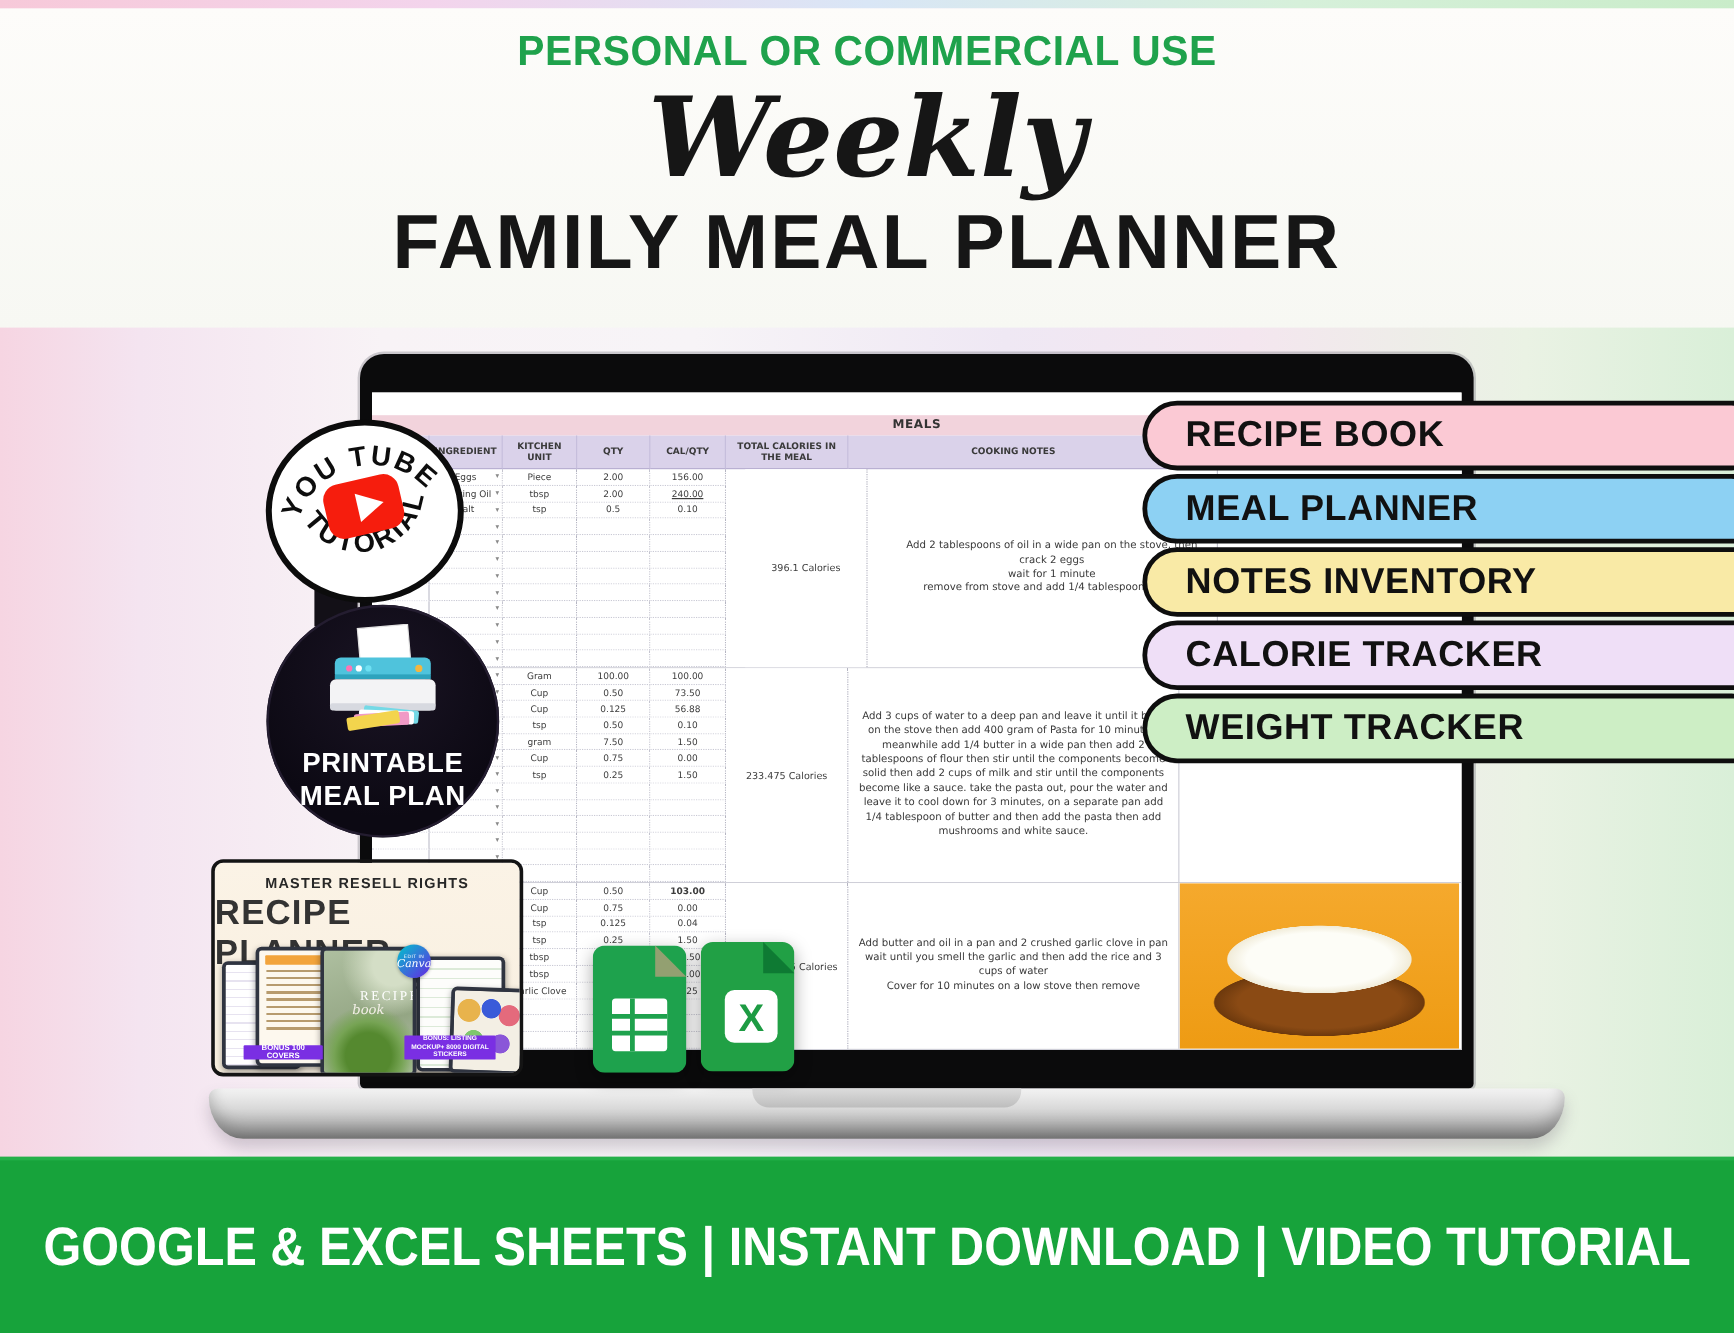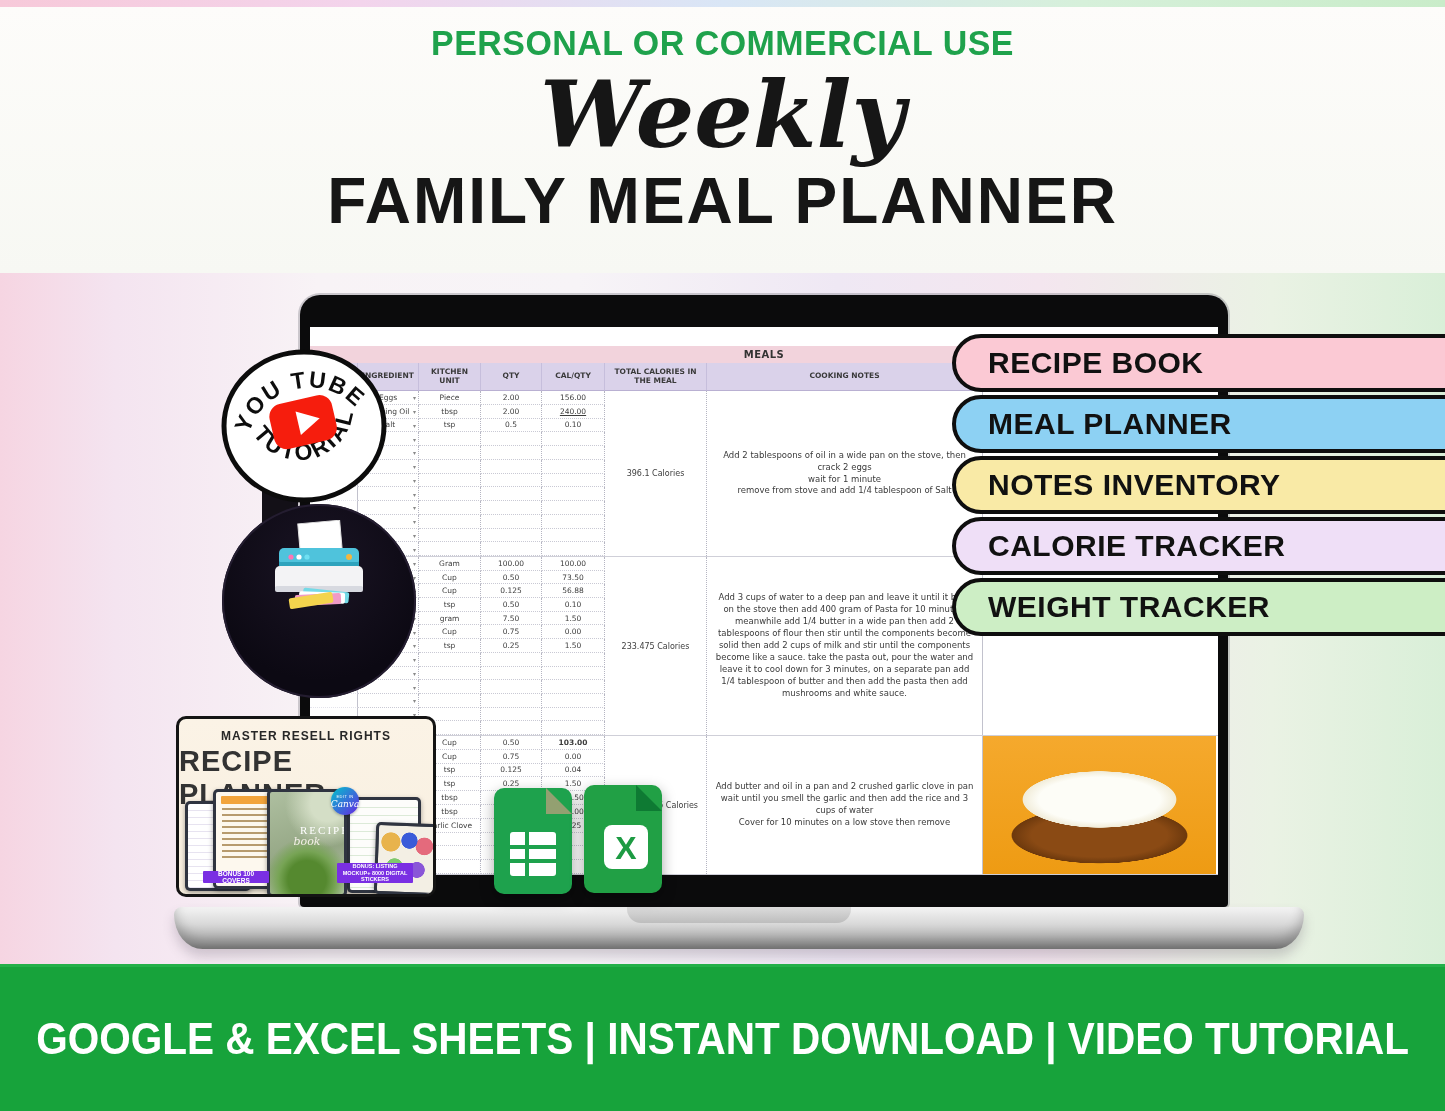--- a/index.html
+++ b/index.html
@@ -140,21 +140,21 @@
             <div class="hcell" style="width: 48px;"></div>
             <div class="hcell" style="width: 61px;">INGREDIENT</div>
             <div class="hcell" style="width: 62px;">KITCHEN UNIT</div>
             <div class="hcell" style="width: 61px;">QTY</div>
             <div class="hcell" style="width: 63px;">CAL/QTY</div>
             <div class="hcell" style="width: 102px;">TOTAL CALORIES IN THE MEAL</div>
             <div class="hcell" style="width: 276px;">COOKING NOTES</div>
             <div class="hcell" style="width: 233px;"></div>
           </div>
         <div>
-            <div class="meal-block" style="height: 165px;">
+            <div class="meal-block" style="height: 165px; gap: 16px;">
               <div class="ing-grid">
                 <div class="ing-row">
                   <div class="c c0" style="width: 48px;"></div>
                   <div class="c ing" style="width: 61px;">Eggs<span class="arrow">▾</span></div>
                   <div class="c" style="width: 62px;">Piece</div>
                   <div class="c" style="width: 61px;">2.00</div>
                   <div class="c" style="width: 63px;">156.00</div>
                 </div>
                 <div class="ing-row">
                   <div class="c c0" style="width: 48px;"></div>
@@ -540,20 +540,24 @@
         <circle cx="40" cy="37" r="2.6" fill="#ffffff"></circle>
       <circle cx="48" cy="37" r="2.6" fill="#6fe0f2"></circle>
         <circle cx="90" cy="37" r="3" fill="#f4b63f"></circle>
       <rect x="16" y="46" width="88" height="26" rx="5" fill="#f3f3f5"></rect>
       <rect x="16" y="66" width="88" height="6" rx="2" fill="#d7d9e0"></rect>
       <rect x="44" y="70" width="46" height="11" rx="2" fill="#74d9e6" transform="rotate(6 67 75)"></rect>
       <rect x="40" y="72" width="46" height="11" rx="2" fill="#ffffff" transform="rotate(2 63 77)"></rect>
       <rect x="36" y="74" width="46" height="11" rx="2" fill="#f09ac6" transform="rotate(-3 59 79)"></rect>
       <rect x="30" y="75" width="44" height="11" rx="2" fill="#f3d44d" transform="rotate(-9 52 80)"></rect>
     </svg>
+    <div class="pb-text">
+      <div>PRINTABLE</div>
+      <div>MEAL PLAN</div>
+    </div>
   </div>
 
   <div class="resell-card">
     <div class="rc-l1">MASTER RESELL RIGHTS</div>
     <div class="rc-l2">RECIPE PLANNER</div>
     <div class="rc-l3">300 PAGES</div>
 
     <div class="tab" style="left:6px;top:82px;width:60px;height:84px;">
         <div class="scr grid"></div>
       </div>

